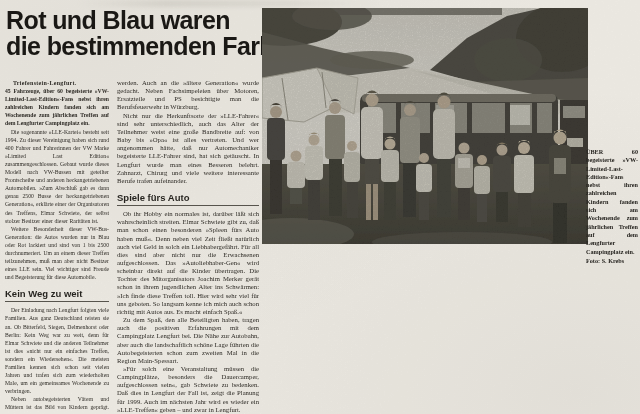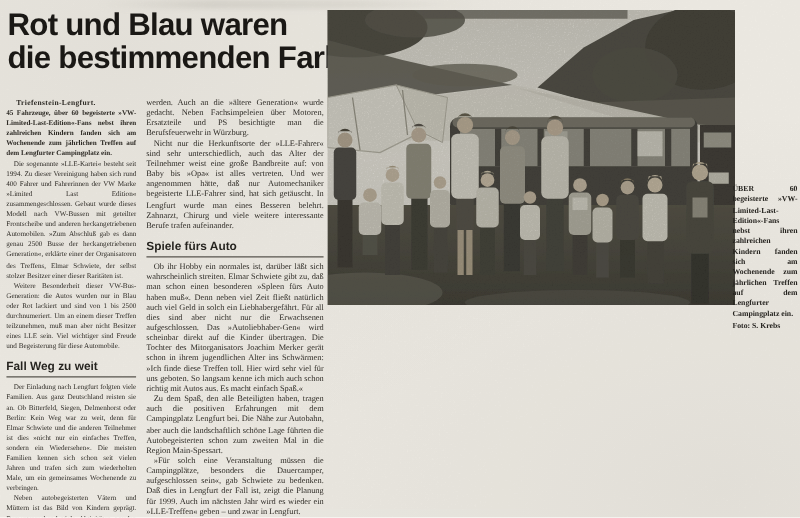--- a/index.html
+++ b/index.html
@@ -61,21 +61,21 @@
     <div>Rot und Blau waren</div>
     <div>die bestimmenden Farben</div>
   </div>
 
 
   <div class="col col1">
     <p class="dateline">Triefenstein-Lengfurt.</p>
     <p class="lead noindent">45 Fahrzeuge, über 60 begeisterte »VW-Limited-Last-Edition«-Fans nebst ihren zahlreichen Kindern fanden sich am Wochenende zum jährlichen Treffen auf dem Lengfurter Campingplatz ein.</p>
     <p class="para">Die sogenannte »LLE-Kartei« besteht seit 1994. Zu dieser Vereinigung haben sich rund 400 Fahrer und Fahrerinnen der VW Marke »Limited Last Edition« zusammengeschlossen. Gebaut wurde dieses Modell nach VW-Bussen mit geteilter Frontscheibe und anderen heckangetriebenen Automobilen. »Zum Abschluß gab es dann genau 2500 Busse der heckangetriebenen Generation«, erklärte einer der Organisatoren des Treffens, Elmar Schwiete, der selbst stolzer Besitzer einer dieser Raritäten ist.</p>
     <p class="para">Weitere Besonderheit dieser VW-Bus-Generation: die Autos wurden nur in Blau oder Rot lackiert und sind von 1 bis 2500 durchnumeriert. Um an einem dieser Treffen teilzunehmen, muß man aber nicht Besitzer eines LLE sein. Viel wichtiger sind Freude und Begeisterung für diese Automobile.</p>
-    <h3 class="crosshead">Fall Weg zu weit</h3>
+    <h3 class="crosshead">Kein Weg zu weit</h3>
     <p class="para">Der Einladung nach Lengfurt folgten viele Familien. Aus ganz Deutschland reisten sie an. Ob Bitterfeld, Siegen, Delmenhorst oder Berlin: Kein Weg war zu weit, denn für Elmar Schwiete und die anderen Teilnehmer ist dies »nicht nur ein einfaches Treffen, sondern ein Wiedersehen«. Die meisten Familien kennen sich schon seit vielen Jahren und trafen sich zum wiederholten Male, um ein gemeinsames Wochenende zu verbringen.</p>
     <p class="para">Neben autobegeisterten Vätern und Müttern ist das Bild von Kindern geprägt. Dementsprechend viele Aktivitäten wurden auch mit den Jüngsten unternommen. Marmorierte Postkarten, Spiele und Quize lassen für sie das Wochenende nicht langweilig</p>
   </div>
 
   <div class="col col2">
     <p class="noindent">werden. Auch an die »ältere Generation« wurde gedacht. Neben Fachsimpeleien über Motoren, Ersatzteile und PS besichtigte man die Berufsfeuerwehr in Würzburg.</p>
     <p class="para">Nicht nur die Herkunftsorte der »LLE-Fahrer« sind sehr unterschiedlich, auch das Alter der Teilnehmer weist eine große Bandbreite auf: von Baby bis »Opa« ist alles vertreten. Und wer angenommen hätte, daß nur Automechaniker begeisterte LLE-Fahrer sind, hat sich getäuscht. In Lengfurt wurde man eines Besseren belehrt. Zahnarzt, Chirurg und viele weitere interessante Berufe trafen aufeinander.</p>
     <h3 class="crosshead">Spiele fürs Auto</h3>
     <p class="para">Ob ihr Hobby ein normales ist, darüber läßt sich wahrscheinlich streiten. Elmar Schwiete gibt zu, daß man schon einen besonderen »Spleen fürs Auto haben muß«. Denn neben viel Zeit fließt natürlich auch viel Geld in solch ein Liebhabergefährt. Für all dies sind aber nicht nur die Erwachsenen aufgeschlossen. Das »Autoliebhaber-Gen« wird scheinbar direkt auf die Kinder übertragen. Die Tochter des Mitorganisators Joachim Merker gerät schon in ihrem jugendlichen Alter ins Schwärmen: »Ich finde diese Treffen toll. Hier wird sehr viel für uns geboten. So langsam kenne ich mich auch schon richtig mit Autos aus. Es macht einfach Spaß.«</p>
     <p class="para">Zu dem Spaß, den alle Beteiligten haben, tragen auch die positiven Erfahrungen mit dem Campingplatz Lengfurt bei. Die Nähe zur Autobahn, aber auch die landschaftlich schöne Lage führten die Autobegeisterten schon zum zweiten Mal in die Region Main-Spessart.</p>

